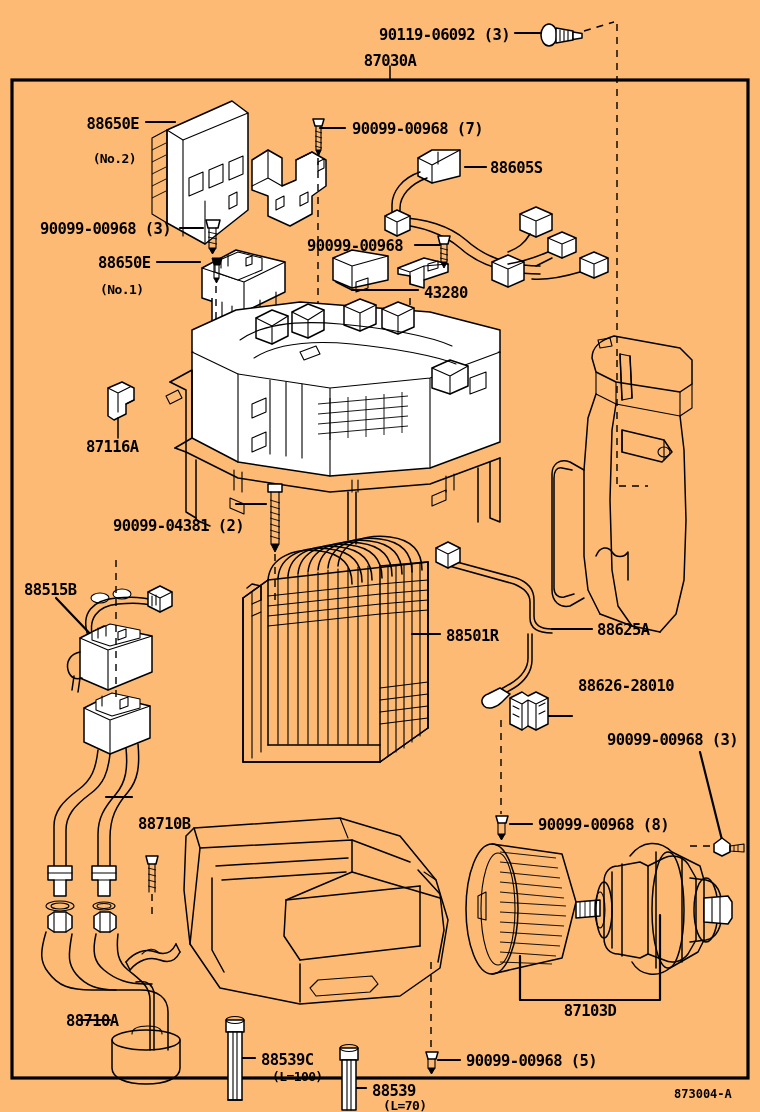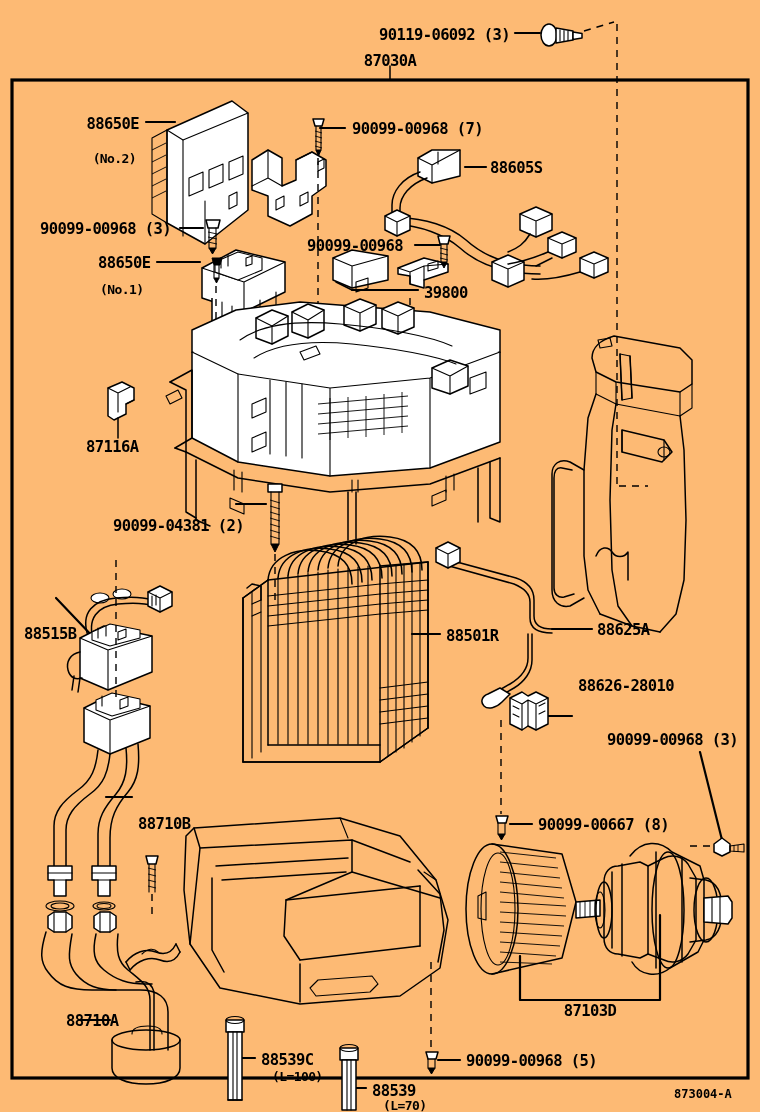--- a/index.html
+++ b/index.html
@@ -518,34 +518,34 @@
 
   <div class="lbl" style="left:352px; top:121px;">90099-00968 (7)</div>
   <div class="lbl" style="left:490px; top:160px;">88605S</div>
 
   <div class="lbl" style="left:40px; top:221px;">90099-00968 (3)</div>
   <div class="lbl" style="left:307px; top:238px;">90099-00968</div>
 
   <div class="lbl" style="left:98px; top:255px;">88650E</div>
   <div class="lbl sub" style="left:100px; top:275px;margin-top:8px;">(No.1)</div>
 
-  <div class="lbl" style="left:424px; top:285px;">39800</div>
+  <div class="lbl" style="left:424px; top:285px;">43280</div>
 
   <div class="lbl" style="left:86px; top:439px;">87116A</div>
   <div class="lbl" style="left:113px; top:518px;">90099-04381 (2)</div>
 
-  <div class="lbl" style="left:24px; top:582px;margin-top:44px;">88515B</div>
+  <div class="lbl" style="left:24px; top:582px;">88515B</div>
   <div class="lbl" style="left:446px; top:628px;">88501R</div>
   <div class="lbl" style="left:597px; top:622px;">88625A</div>
 
   <div class="lbl" style="left:578px; top:678px;">88626-28010</div>
   <div class="lbl" style="left:607px; top:732px;">90099-00968 (3)</div>
 
   <div class="lbl" style="left:138px; top:816px;">88710B</div>
-  <div class="lbl" style="left:538px; top:817px;">90099-00667 (8)</div>
+  <div class="lbl" style="left:538px; top:817px;">90099-00968 (8)</div>
 
   <div class="lbl" style="left:22px; top:1013px;margin-left:44px;">88710A</div>
   <div class="lbl c" style="left:590px; top:1003px;">87103D</div>
   <div class="lbl" style="left:466px; top:1053px;">90099-00968 (5)</div>
 
   <div class="lbl" style="left:261px; top:1052px;">88539C</div>
   <div class="lbl sub" style="left:272px; top:1070px;">(L=100)</div>
 
   <div class="lbl" style="left:372px; top:1083px;">88539</div>
   <div class="lbl sub" style="left:383px; top:1099px;">(L=70)</div>

